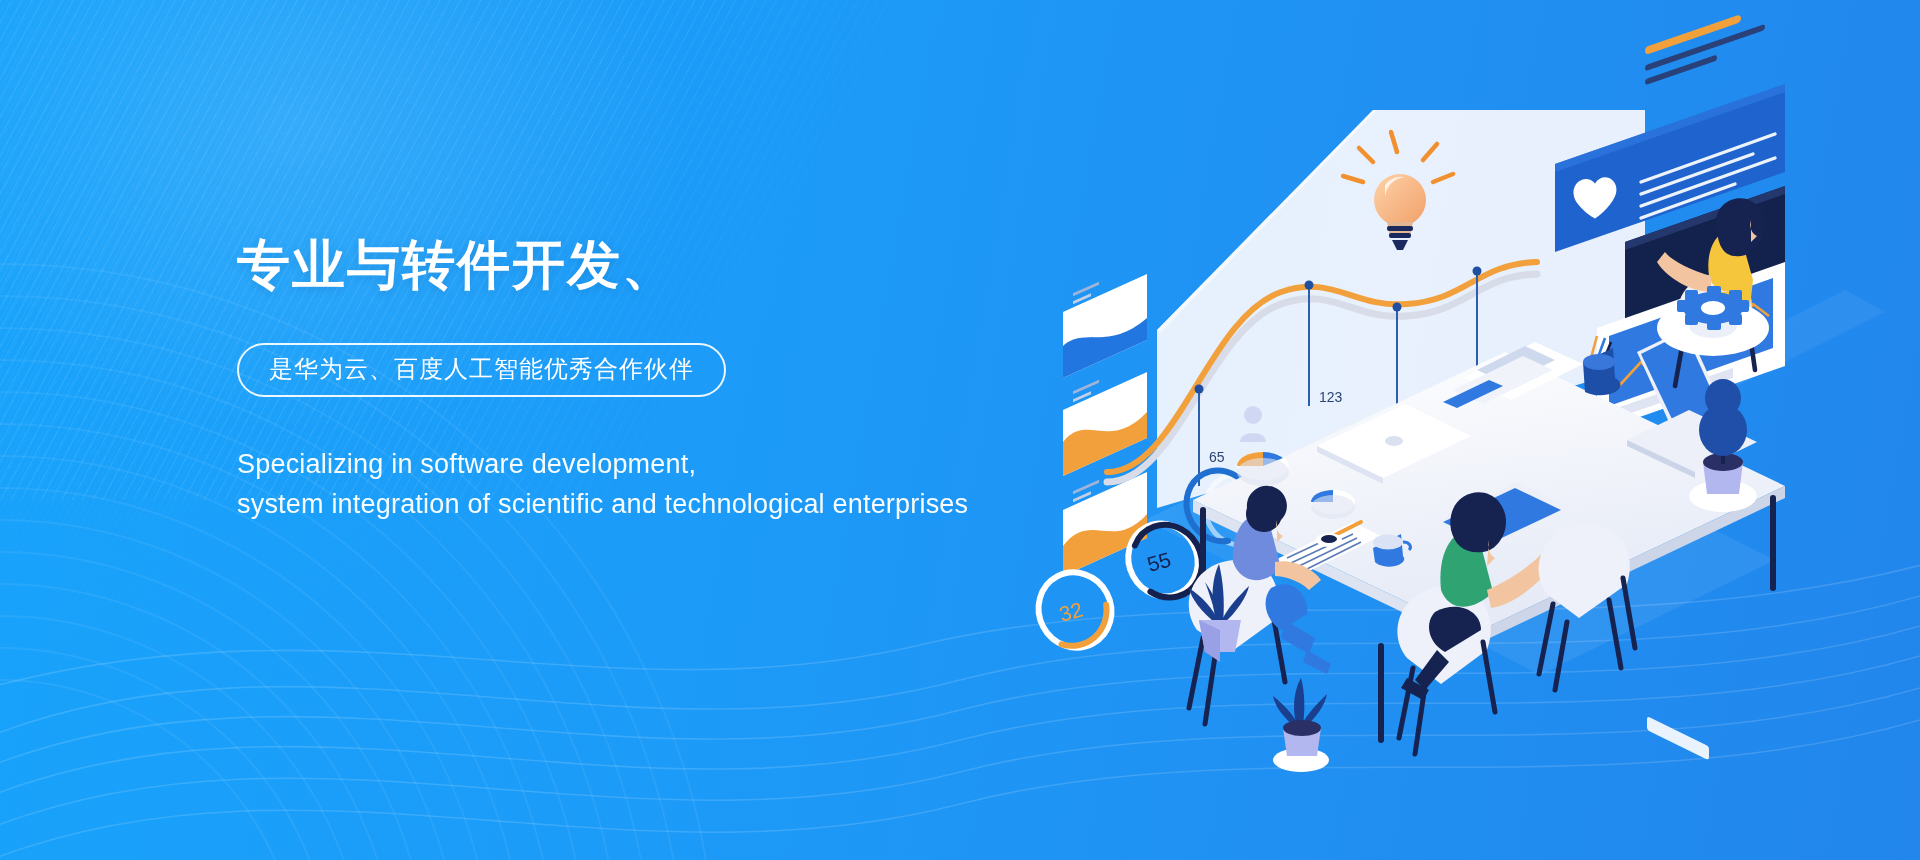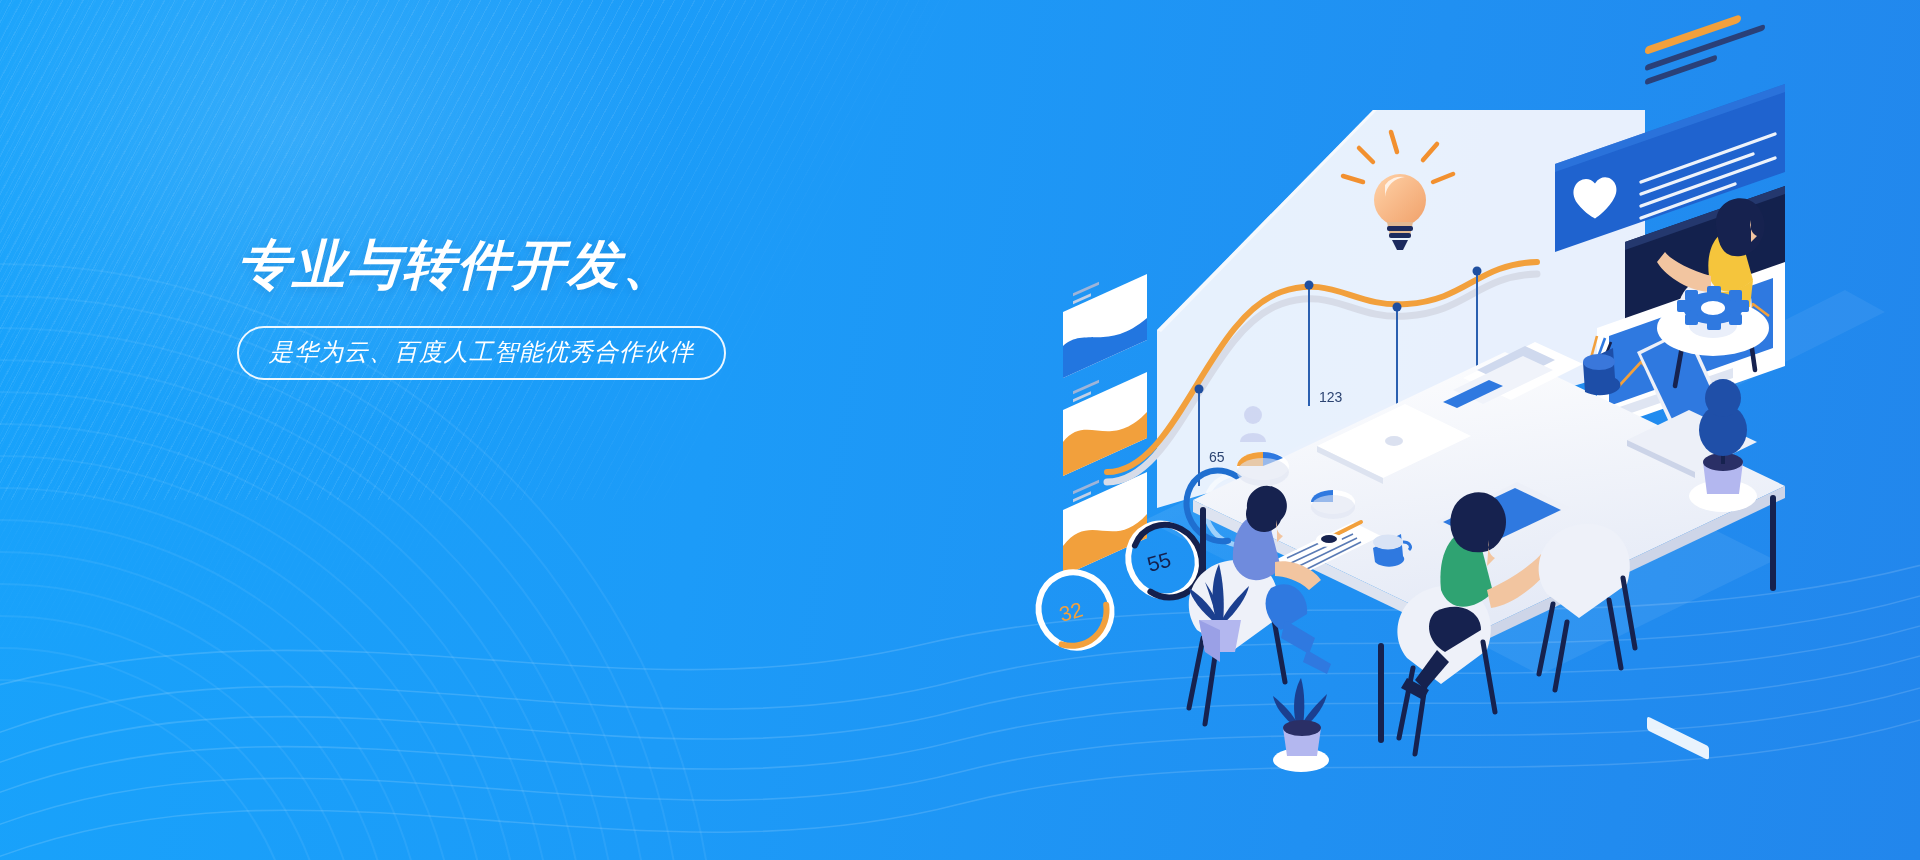--- a/index.html
+++ b/index.html
@@ -45,35 +45,35 @@
   }
 
   
   .arcs { position:absolute; left:-420px; bottom:-560px; width:1500px; height:1200px; pointer-events:none; opacity:.5;}
   .wave-svg { position:absolute; left:0; bottom:0; width:1920px; height:420px; pointer-events:none; }
   .glow-tl { position:absolute; left:-160px; top:-220px; width:900px; height:700px;
              background:radial-gradient(ellipse at center,rgba(255,255,255,.12),rgba(255,255,255,0) 62%);
              pointer-events:none; }
 
   
-  .copy { position:absolute; left:237px; top:232px; width:900px; z-index:6;font-style:italic; }
+  .copy { position:absolute; left:237px; top:232px; width:900px; z-index:6; }
 
   .headline {
     color:#ffffff;
     font-size:53px;
     line-height:66px;
     font-weight:bold;
     letter-spacing:2px;
     text-shadow:0 2px 10px rgba(10,60,120,.18);
     white-space:nowrap;
   }
 
   .pill {
     display:inline-block;
-    margin-top:28px;
+    margin-top:45px;
     padding:12px 30px 14px;
     border:2px solid rgba(255,255,255,.92);
     border-radius:40px;
     color:#ffffff;
     font-size:24px;
     line-height:1;
     letter-spacing:1px;
     white-space:nowrap;
   }
 
@@ -127,20 +127,24 @@
       <path d="M-20,424 C300,294 620,452 960,364 C1260,286 1620,374 1940,274"></path>
       <path d="M-20,250 C340,150 600,280 920,205 C1240,130 1600,215 1940,120"></path>
     </g>
   </svg>
 
   <div class="copy">
     <div class="headline">专业与转件开发、</div>
 
     <div class="pill">是华为云、百度人工智能优秀合作伙伴</div>
 
+    <div class="subtitle">
+      <span>Specializing in software development,</span>
+      <span>system integration of scientific and technological enterprises</span>
+    </div>
   </div>
 
   <div class="illus">
   <svg viewBox="0 0 800 660">
     <defs>
       <linearGradient id="gPanel" x1="0" y1="0" x2="0.4" y2="1">
         <stop offset="0" stop-color="#ffffff"></stop>
             <stop offset="1" stop-color="#eef2fb"></stop>
       </linearGradient>
       <linearGradient id="gFloor" x1="0" y1="0" x2="1" y2="1">

